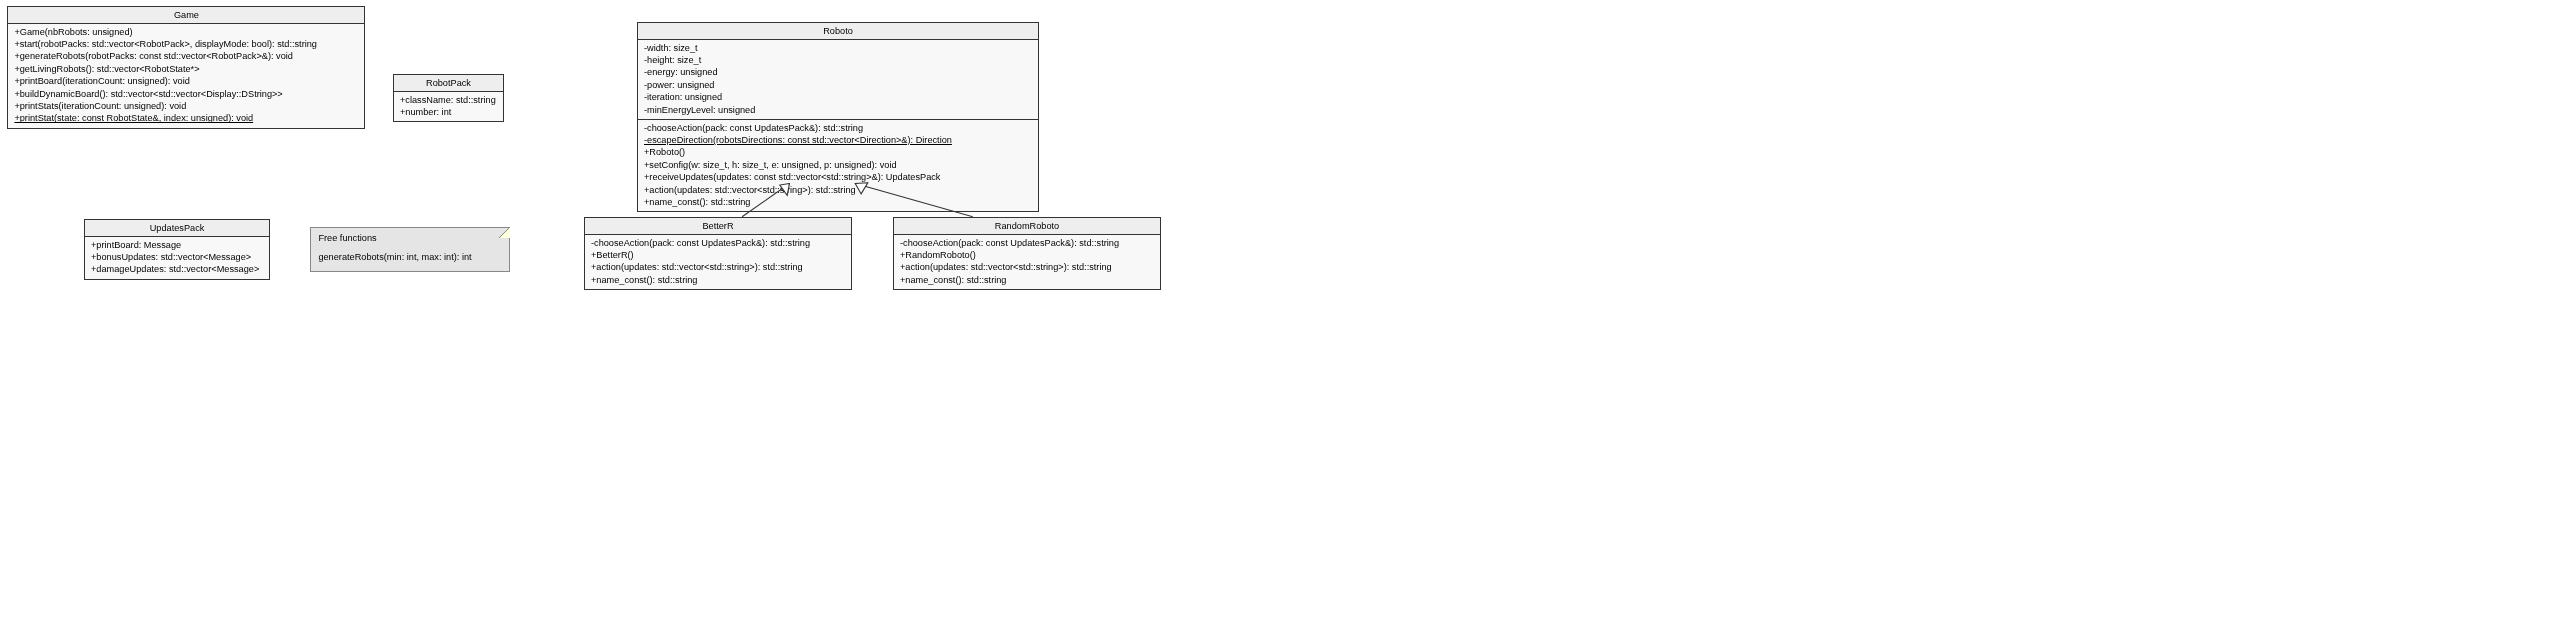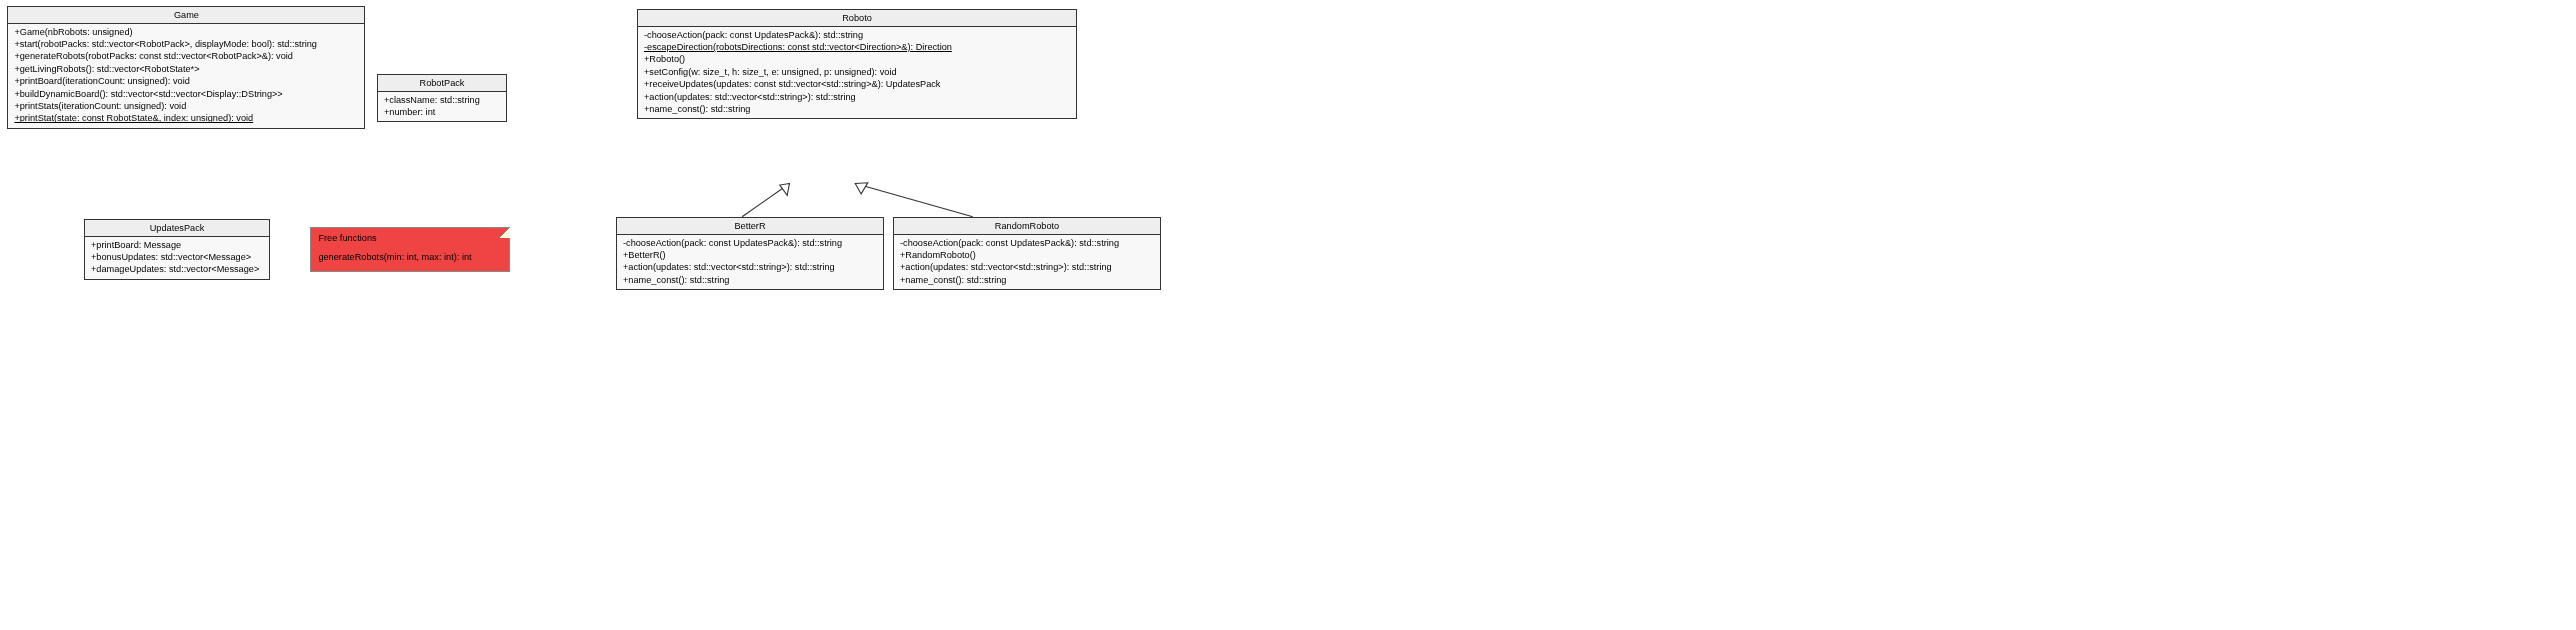--- a/index.html
+++ b/index.html
@@ -35,21 +35,21 @@
   .member {
     white-space: nowrap;
     line-height: 1.35;
   }
   .underline {
     text-decoration: underline;
   }
   .note-box {
     position: absolute;
     border: 1.1px solid #888;
-    background: #ef4444;
+    background: #e5e5e5;
     box-sizing: border-box;
     padding: 4.4px 7.4px 7.4px 7.4px;
   }
   .note-fold2 {
     position: absolute;
     top: -0.7px;
     right: -0.7px;
     width: 10.3px;
     height: 10.3px;
     background: linear-gradient(135deg, transparent 0 48%, #888 48% 54%, #feffdd 54% 100%);
@@ -73,21 +73,21 @@
     <div class="member">+start(robotPacks: std::vector&lt;RobotPack&gt;, displayMode: bool): std::string</div>
     <div class="member">+generateRobots(robotPacks: const std::vector&lt;RobotPack&gt;&amp;): void</div>
     <div class="member">+getLivingRobots(): std::vector&lt;RobotState*&gt;</div>
     <div class="member">+printBoard(iterationCount: unsigned): void</div>
     <div class="member">+buildDynamicBoard(): std::vector&lt;std::vector&lt;Display::DString&gt;&gt;</div>
     <div class="member">+printStats(iterationCount: unsigned): void</div>
     <div class="member underline">+printStat(state: const RobotState&amp;, index: unsigned): void</div>
   </div>
 </div>
 
-<div class="class-box" style="left:377px; top:74px; width:130px;">
+<div class="class-box" style="left:393px; top:74px; width:111px;">
   <div class="class-title">RobotPack</div>
   <div class="class-section">
     <div class="member">+className: std::string</div>
     <div class="member">+number: int</div>
   </div>
 </div>
 
 <div class="class-box" style="left:84px; top:219px; width:186px;">
   <div class="class-title">UpdatesPack</div>
   <div class="class-section">
@@ -97,34 +97,42 @@
   </div>
 </div>
 
 <div class="note-box" style="left:310px; top:227px; width:200px;">
   <div class="note-fold2"></div>
   <div class="member">Free functions</div>
   <div style="height:6px;"></div>
   <div class="member">generateRobots(min: int, max: int): int</div>
 </div>
 
-<div class="class-box" style="left:637px; top:9px; width:440px;">
+<div class="class-box" style="left:637px; top:22px; width:402px;">
   <div class="class-title">Roboto</div>
+  <div class="class-section">
+    <div class="member">-width: size_t</div>
+    <div class="member">-height: size_t</div>
+    <div class="member">-energy: unsigned</div>
+    <div class="member">-power: unsigned</div>
+    <div class="member">-iteration: unsigned</div>
+    <div class="member">-minEnergyLevel: unsigned</div>
+  </div>
   <div class="class-section">
     <div class="member">-chooseAction(pack: const UpdatesPack&amp;): std::string</div>
     <div class="member underline">-escapeDirection(robotsDirections: const std::vector&lt;Direction&gt;&amp;): Direction</div>
     <div class="member">+Roboto()</div>
     <div class="member">+setConfig(w: size_t, h: size_t, e: unsigned, p: unsigned): void</div>
     <div class="member">+receiveUpdates(updates: const std::vector&lt;std::string&gt;&amp;): UpdatesPack</div>
     <div class="member">+action(updates: std::vector&lt;std::string&gt;): std::string</div>
     <div class="member">+name_const(): std::string</div>
   </div>
 </div>
 
-<div class="class-box" style="left:616px; top:217px; width:268px;">
+<div class="class-box" style="left:584px; top:217px; width:268px;">
   <div class="class-title">BetterR</div>
   <div class="class-section">
     <div class="member">-chooseAction(pack: const UpdatesPack&amp;): std::string</div>
     <div class="member">+BetterR()</div>
     <div class="member">+action(updates: std::vector&lt;std::string&gt;): std::string</div>
     <div class="member">+name_const(): std::string</div>
   </div>
 </div>
 
 <div class="class-box" style="left:893px; top:217px; width:268px;">

